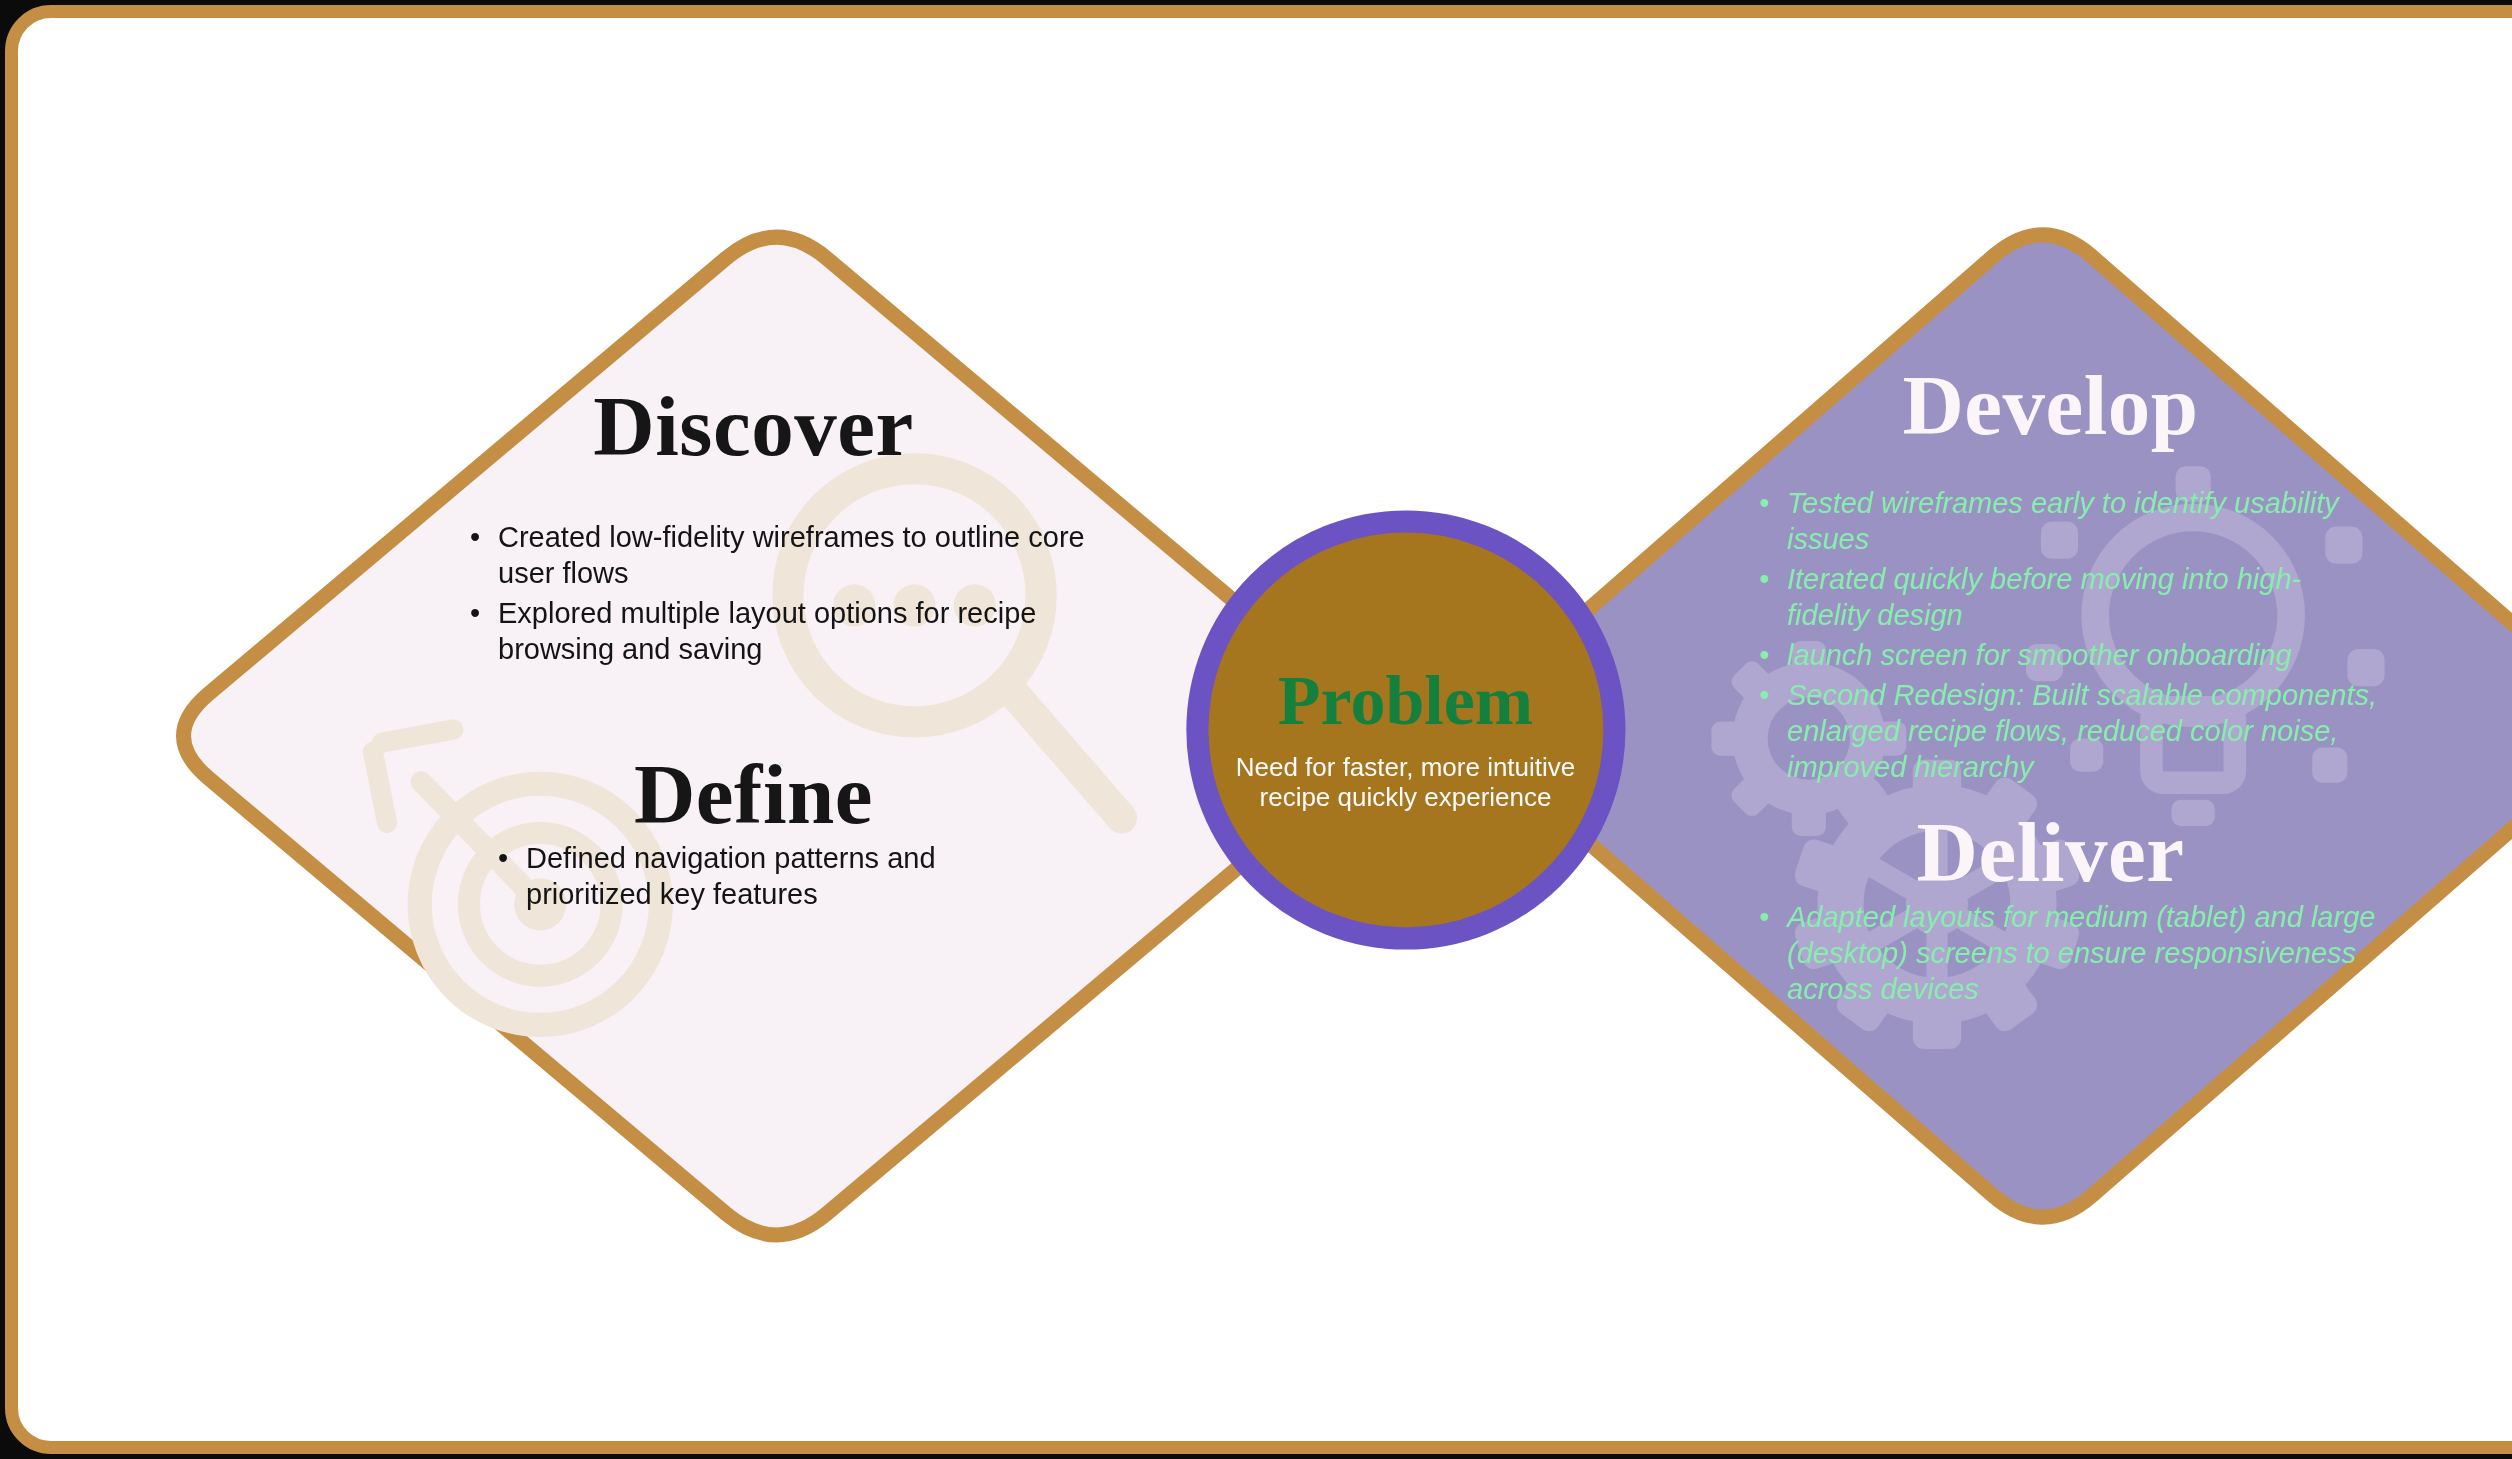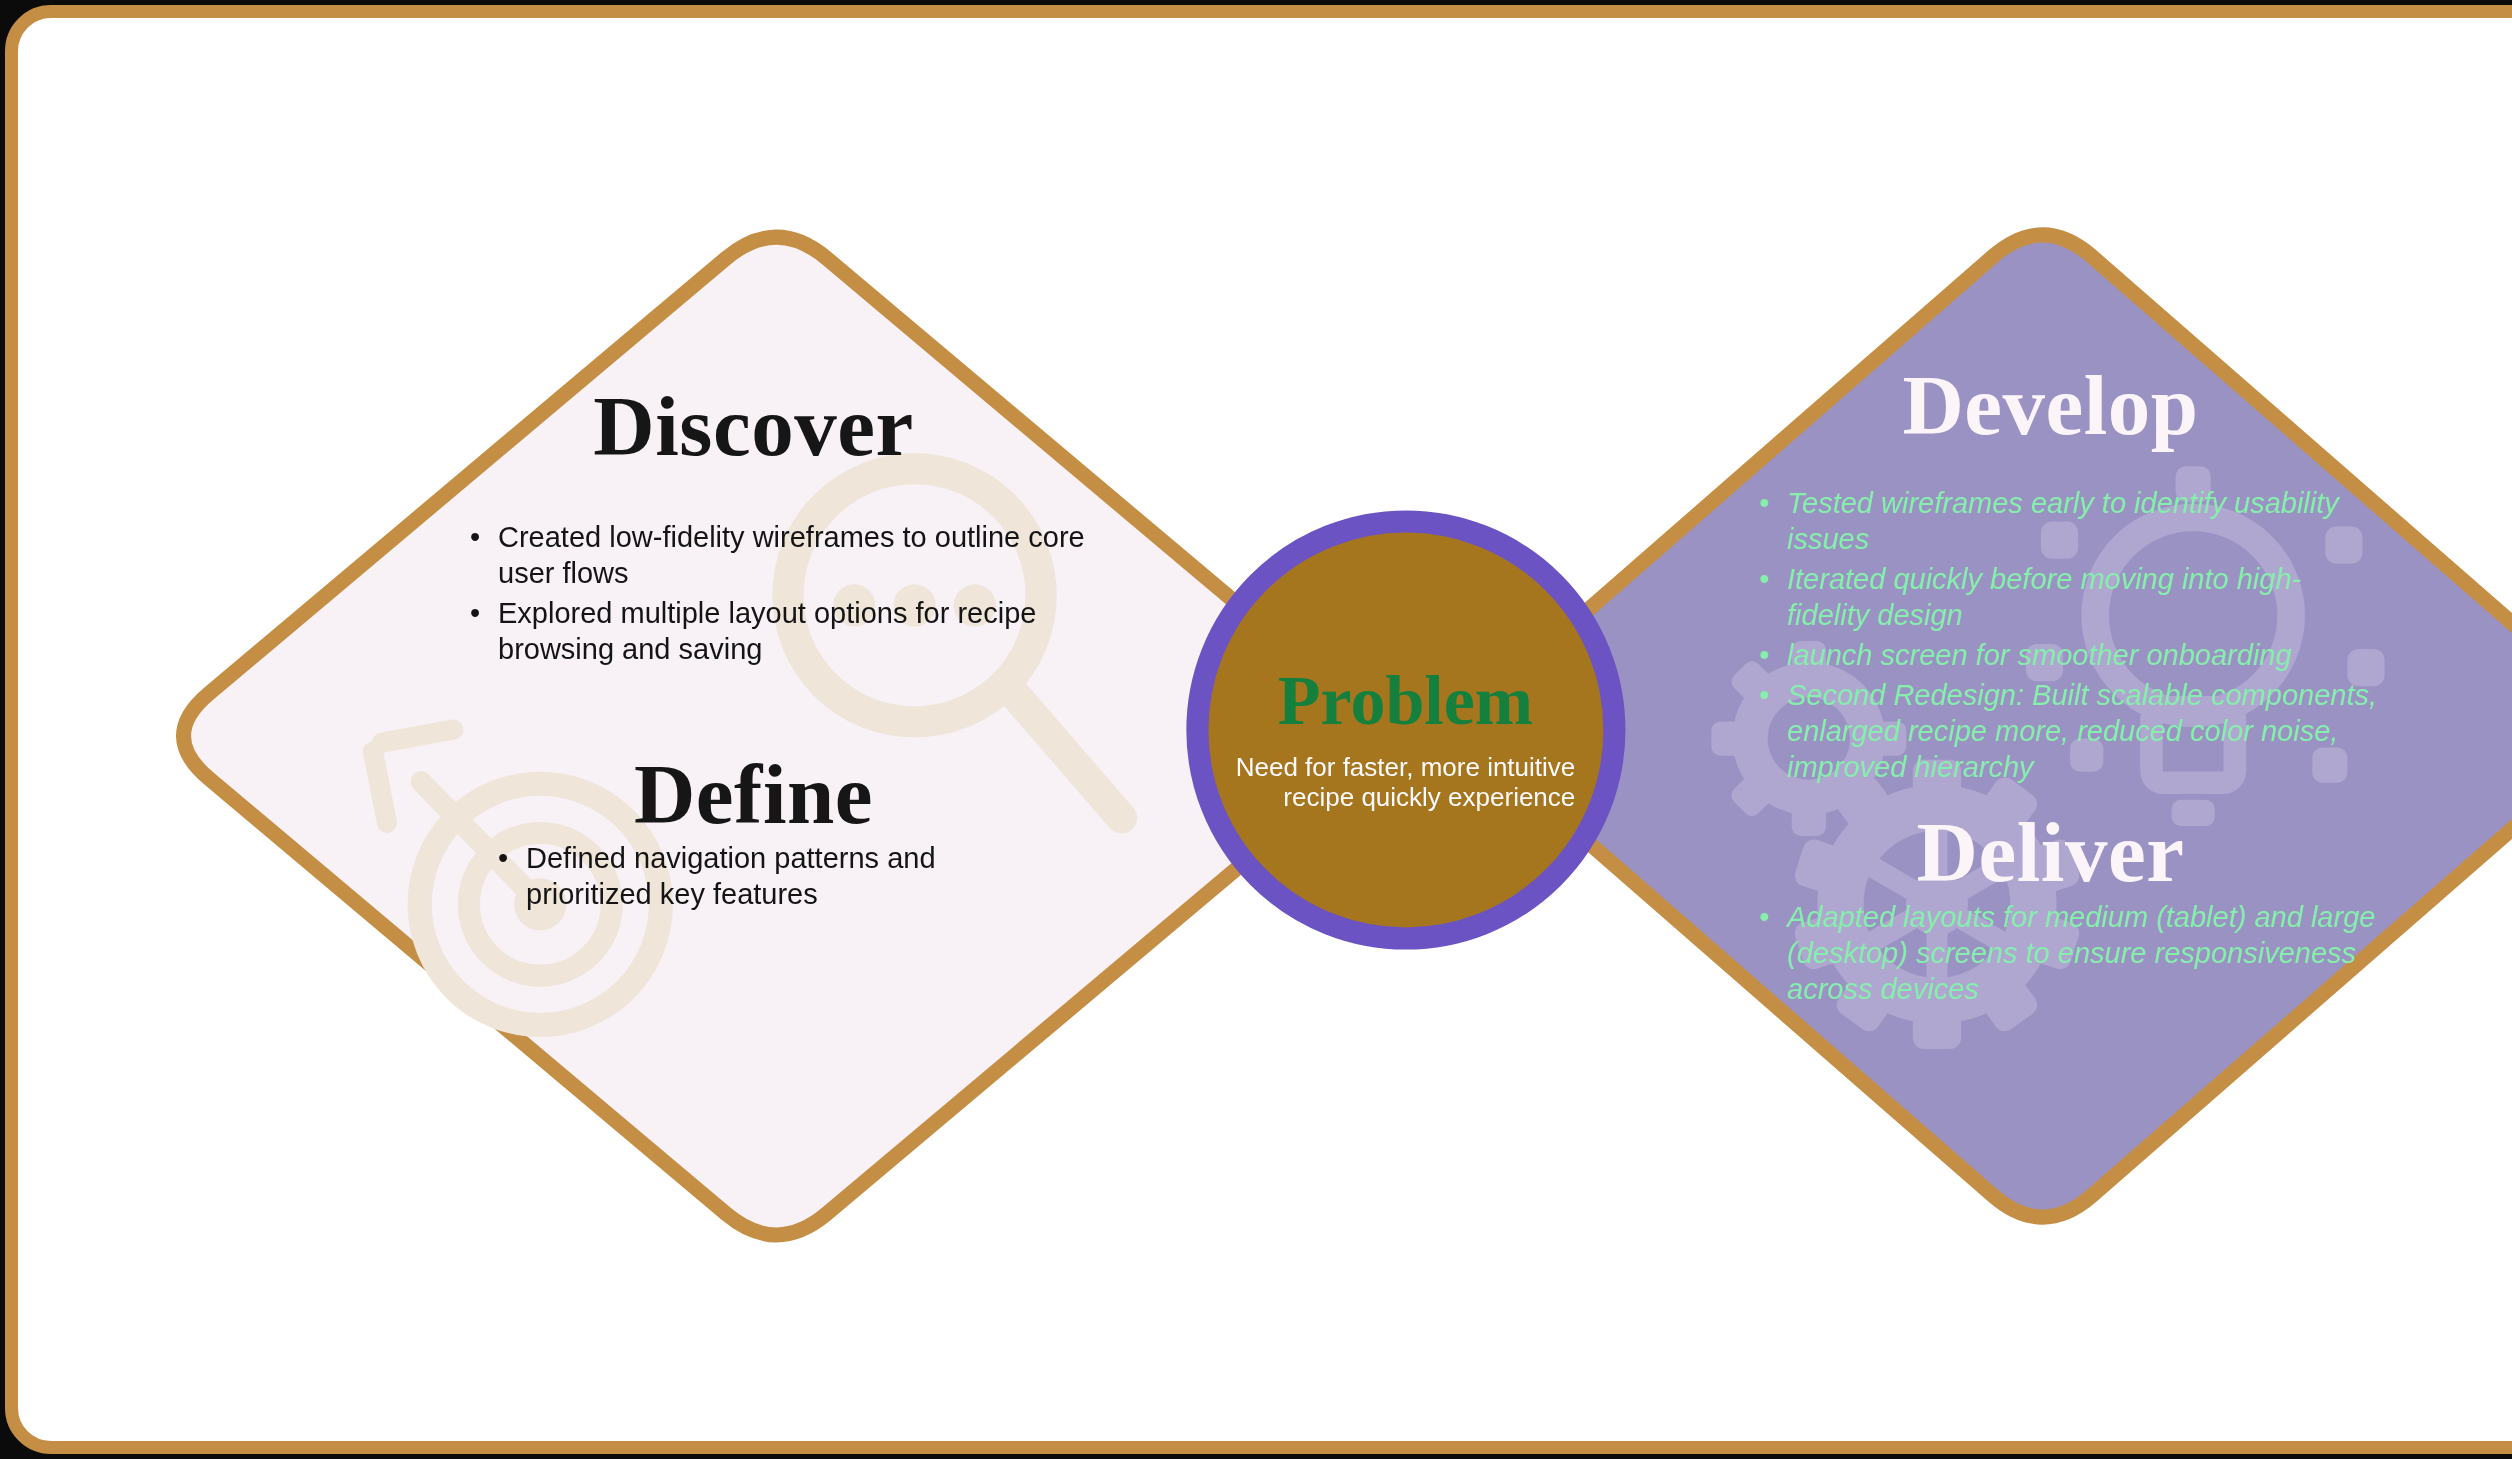--- a/index.html
+++ b/index.html
@@ -16,21 +16,21 @@
   .bullets{margin:0;padding:0;list-style:none;font-size:29px;line-height:36px;}
   .bullets li{position:relative;padding-left:31px;margin-bottom:4px;}
   .bullets li::before{content:"\2022";position:absolute;left:3px;top:0;}
   .bullets .tline{display:block;white-space:nowrap;}
   .bullets.dark{color:#141414;}
   .bullets.light{color:#86efac;font-style:italic;}
   .problem-box{position:absolute;left:1192px;top:631px;width:427px;height:211px;
                display:flex;flex-direction:column;align-items:center;justify-content:center;text-align:center;}
   .problem-title{font-family:"Liberation Serif",serif;font-weight:700;font-size:70px;line-height:1.1;color:#15803d;}
   .problem-sub{margin-top:13px;font-size:26px;line-height:30px;color:#FDFBFD;}
-  .problem-sub .tline{display:block;white-space:nowrap;text-align:right;}
+  .problem-sub .tline{display:block;white-space:nowrap;}
 </style>
 </head>
 <body>
 
 <div class="stage">
   <div class="frame"></div>
 
   <svg class="scene" viewBox="0 0 5475 2904">
 
     <path d="M 1645 514 L 2675 1381 Q 2775 1465 2675 1549 L 1645 2416 Q 1545 2500 1445 2416 L 415 1549 Q 315 1465 415 1381 L 1445 514 Q 1545 430 1645 514 Z" fill="#F8F1F5" stroke="#C48F45" stroke-width="30" stroke-linejoin="round"></path>
@@ -157,21 +157,21 @@
       </li>
       <li>
         <span class="tline">Iterated quickly before moving into high-</span>
         <span class="tline">fidelity design</span>
       </li>
       <li>
         <span class="tline">launch screen for smoother onboarding</span>
       </li>
       <li>
         <span class="tline">Second Redesign: Built scalable components,</span>
-        <span class="tline">enlarged recipe more, reduced color noise,</span>
+        <span class="tline">enlarged recipe flows, reduced color noise,</span>
         <span class="tline">improved hierarchy</span>
       </li>
     </ul>
 
   <h2 class="txt serif-title light-ink" style="left:1749px;top:808px;width:603px;margin:0;">Deliver</h2>
 
   <ul class="txt bullets light" style="left:1756px;top:899px;width:703px;">
       <li>
         <span class="tline">Adapted layouts for medium (tablet) and large</span>
         <span class="tline">(desktop) screens to ensure responsiveness</span>

